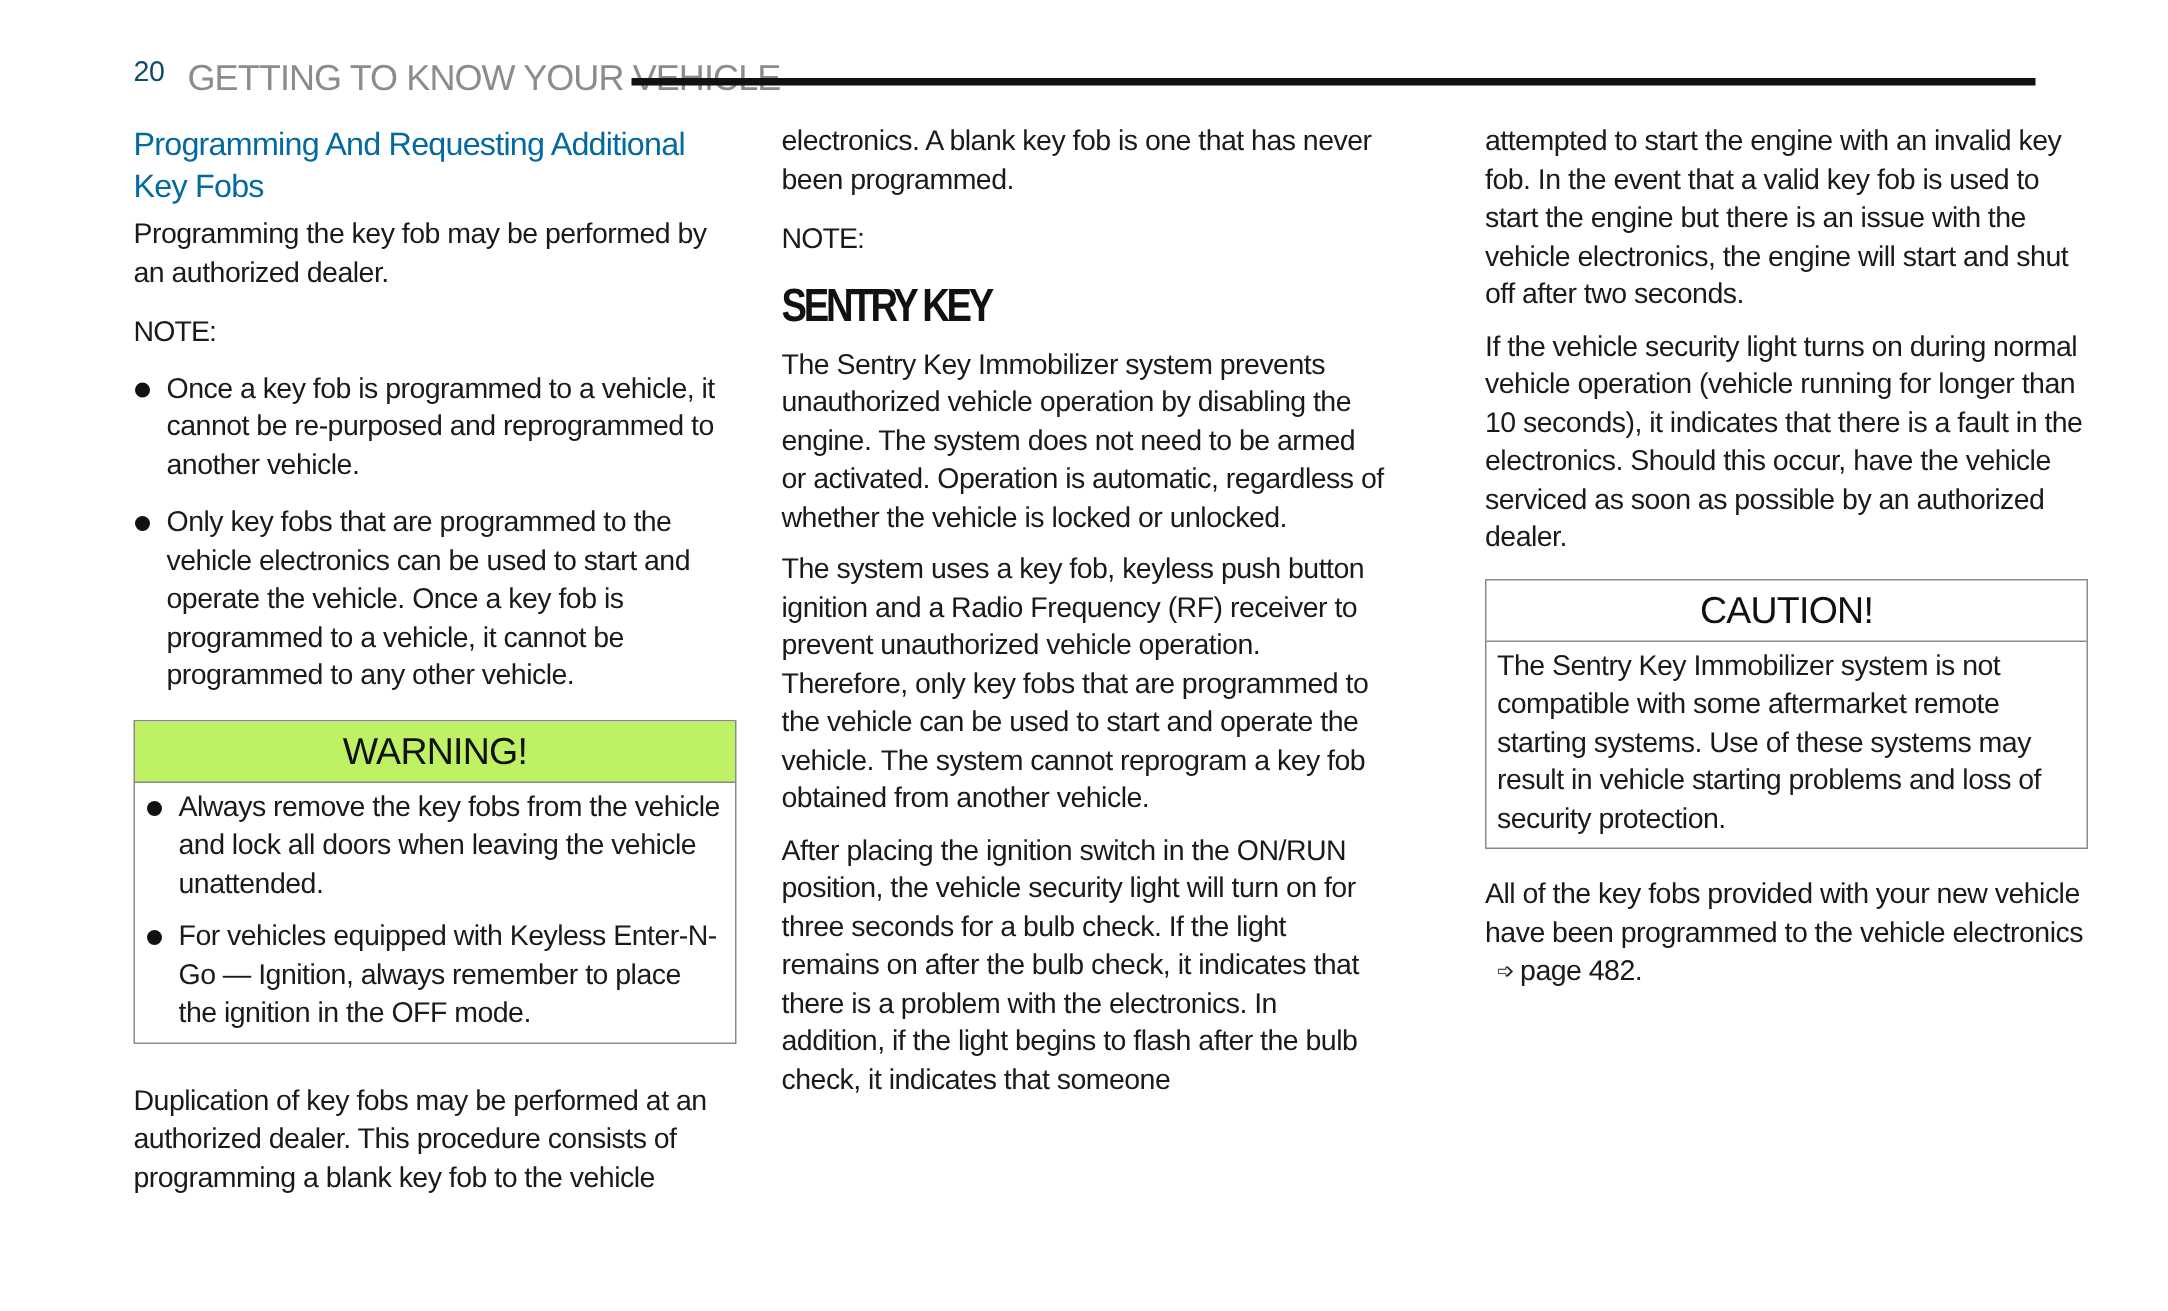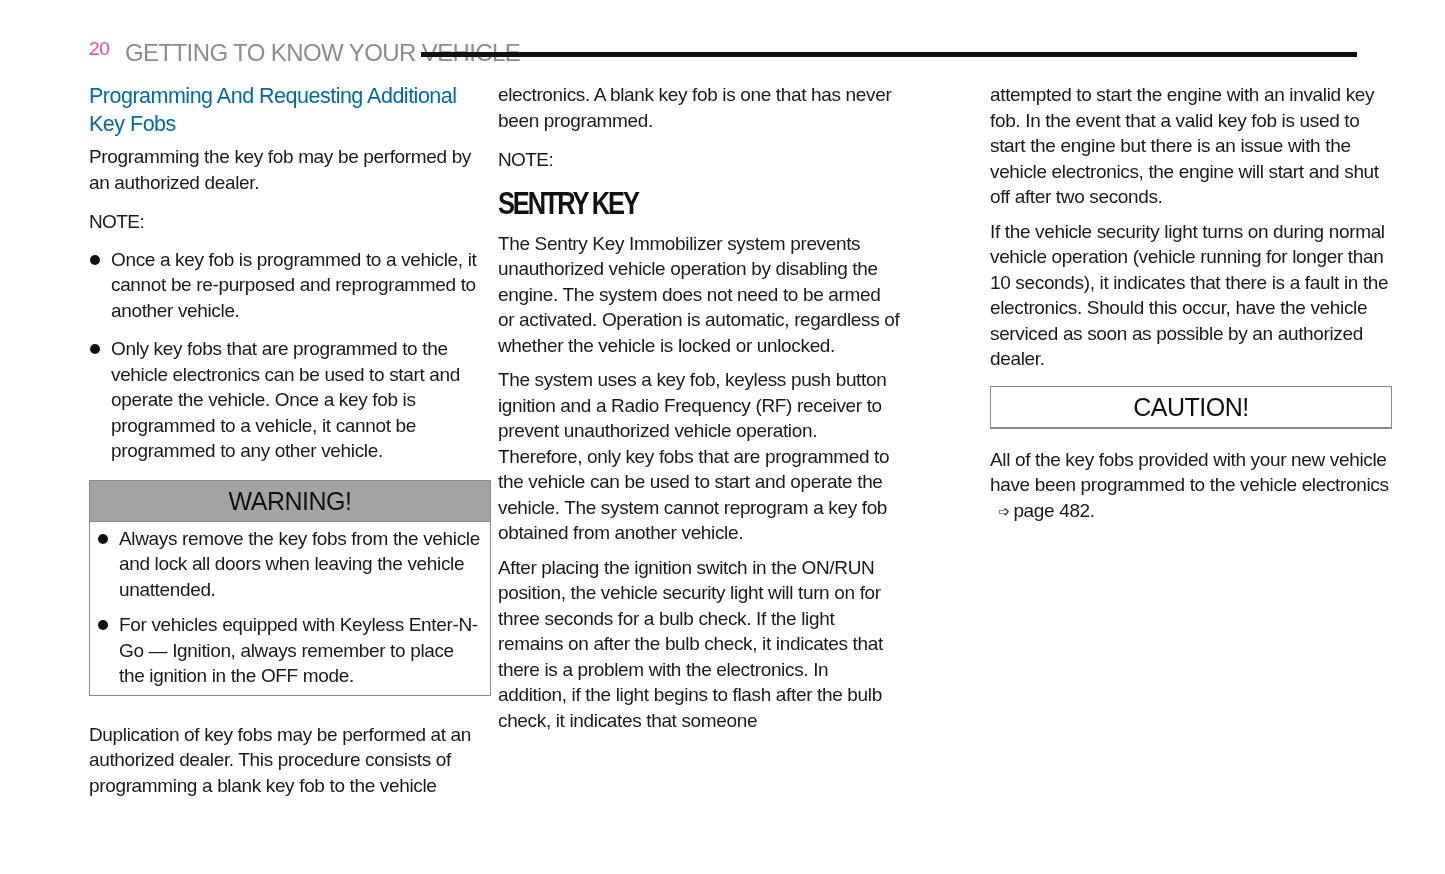--- a/index.html
+++ b/index.html
@@ -2,27 +2,27 @@
 <html><head>
 <meta charset="utf-8">
 <style>
   html, body { margin: 0; padding: 0; background: #ffffff; }
   body {
     width: 1445px; height: 874px; position: relative; overflow: hidden;
     font-family: "Liberation Sans", "DejaVu Sans", sans-serif;
     color: #1a1a1a;
   }
   .header { position: absolute; left: 89px; top: 38px; height: 26px; width: 1268px; }
-  .page-num { position: absolute; left: 0; top: 0; font-size: 19px; color: #ec4899; letter-spacing: -0.2px; }
+  .page-num { position: absolute; left: 0; top: 0; font-size: 19px; color: #0c4a6e; letter-spacing: -0.2px; }
   .section-title { position: absolute; left: 36px; top: 1px; font-size: 24px; color: #8c8c8c; letter-spacing: -0.6px; }
   .header-rule { position: absolute; left: 332px; right: 0; top: 14px; height: 5px; background: #111; }
 
   .col { position: absolute; top: 82px; width: 402px; font-size: 19px; line-height: 25.5px; letter-spacing: -0.35px; }
   .col1 { left: 89px; }
-  .col2 { left: 498px; }
+  .col2 { left: 521px; }
   .col3 { left: 990px; }
 
   p { margin: 0 0 9px 0; }
   .subhead { font-size: 21.5px; line-height: 28px; letter-spacing: -0.5px; color: #0369a1; margin: 0 0 6px 0; }
   .note-label { margin: 0 0 12px 0; letter-spacing: -0.6px; }
   .note-label.tight { margin: 0; }
   .bigtitle {
     font-family: "Liberation Sans", sans-serif; font-weight: bold;
     font-size: 31px; line-height: 34px; letter-spacing: -2.6px;
     transform: scaleX(0.82); transform-origin: left; color: #111;
@@ -32,21 +32,21 @@
   ul.bullets li { position: relative; padding-left: 22px; margin-bottom: 13px; }
   ul.bullets li::before {
     content: ""; position: absolute; left: 1px; top: 8px; width: 10px; height: 10px;
     border-radius: 50%; background: #111;
   }
   .box { border: 1px solid #8a8a8a; margin: 0 0 26px 0; }
   .box-head {
     text-align: center; font-size: 25px; line-height: 40px; letter-spacing: -0.5px;
     border-bottom: 1px solid #8a8a8a; color: #111;
   }
-  .warning .box-head { background: #a3a3a3; }
+  .warning .box-head { background: #bef264; }
   .box-body { padding: 4px 6px 6px 7px; }
   .box ul.bullets { margin: 0; }
   .box ul.bullets li { margin-bottom: 10px; }
   .box ul.bullets li:last-child { margin-bottom: 0; }
   .xref-icon { display: inline-block; margin: 0 4px 0 8px; font-size: 14px; vertical-align: 1px; color: #222; }
 </style>
 </head>
 <body>
 
 <div class="header">
@@ -82,17 +82,18 @@
   <p>The Sentry Key Immobilizer system prevents unauthorized vehicle operation by disabling the engine. The system does not need to be armed or activated. Operation is automatic, regardless of whether the vehicle is locked or unlocked.</p>
   <p>The system uses a key fob, keyless push button ignition and a Radio Frequency (RF) receiver to prevent unauthorized vehicle operation. Therefore, only key fobs that are programmed to the vehicle can be used to start and operate the vehicle. The system cannot reprogram a key fob obtained from another vehicle.</p>
   <p>After placing the ignition switch in the ON/RUN position, the vehicle security light will turn on for three seconds for a bulb check. If the light remains on after the bulb check, it indicates that there is a problem with the electronics. In addition, if the light begins to flash after the bulb check, it indicates that someone</p>
 </div>
 
 <div class="col col3">
   <p>attempted to start the engine with an invalid key fob. In the event that a valid key fob is used to start the engine but there is an issue with the vehicle electronics, the engine will start and shut off after two seconds.</p>
   <p style="margin-bottom:14px;">If the vehicle security light turns on during normal vehicle operation (vehicle running for longer than 10 seconds), it indicates that there is a fault in the electronics. Should this occur, have the vehicle serviced as soon as possible by an authorized dealer.</p>
   <div class="box caution" style="margin-bottom:18px;">
     <div class="box-head">CAUTION!</div>
+    <div class="box-body">The Sentry Key Immobilizer system is not compatible with some aftermarket remote starting systems. Use of these systems may result in vehicle starting problems and loss of security protection.</div>
   </div>
   <p>
     <span>All of the key fobs provided with your new vehicle have been programmed to the vehicle electronics</span><span class="xref-icon">➩</span><span>page 482.</span>
   </p>
 </div>
 
 </body></html>

